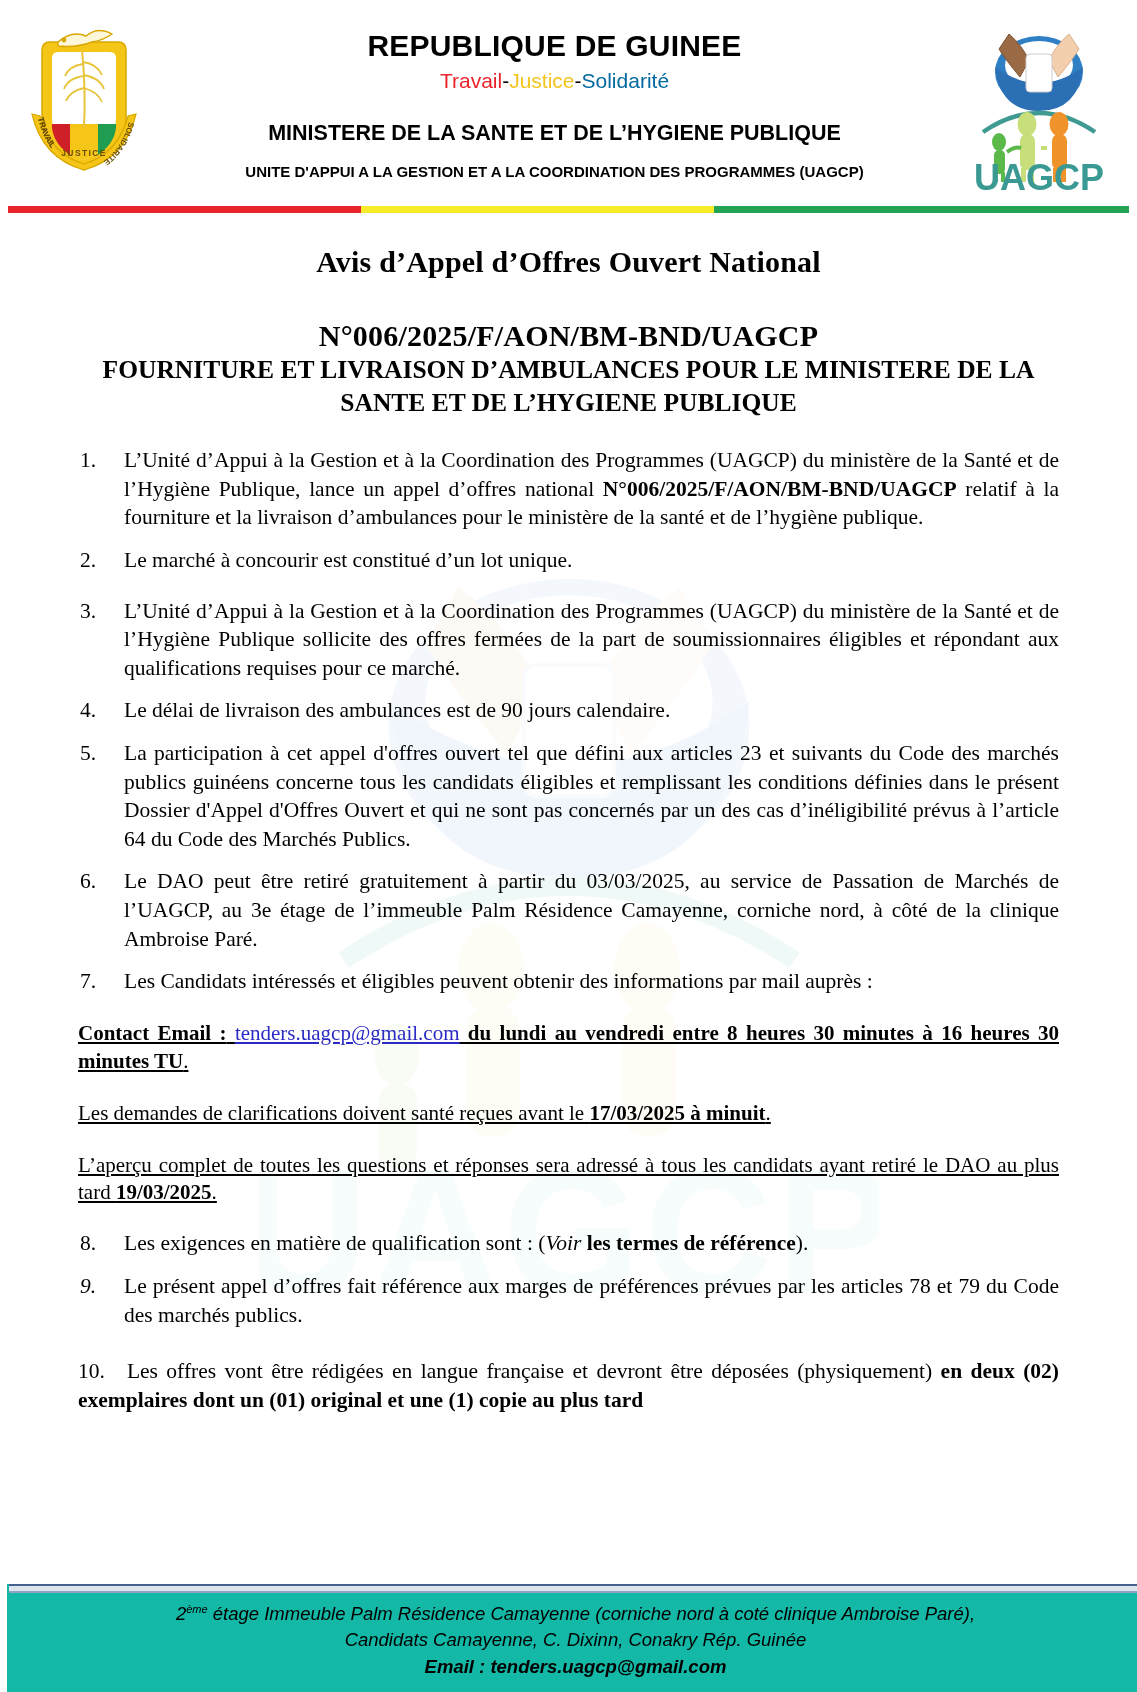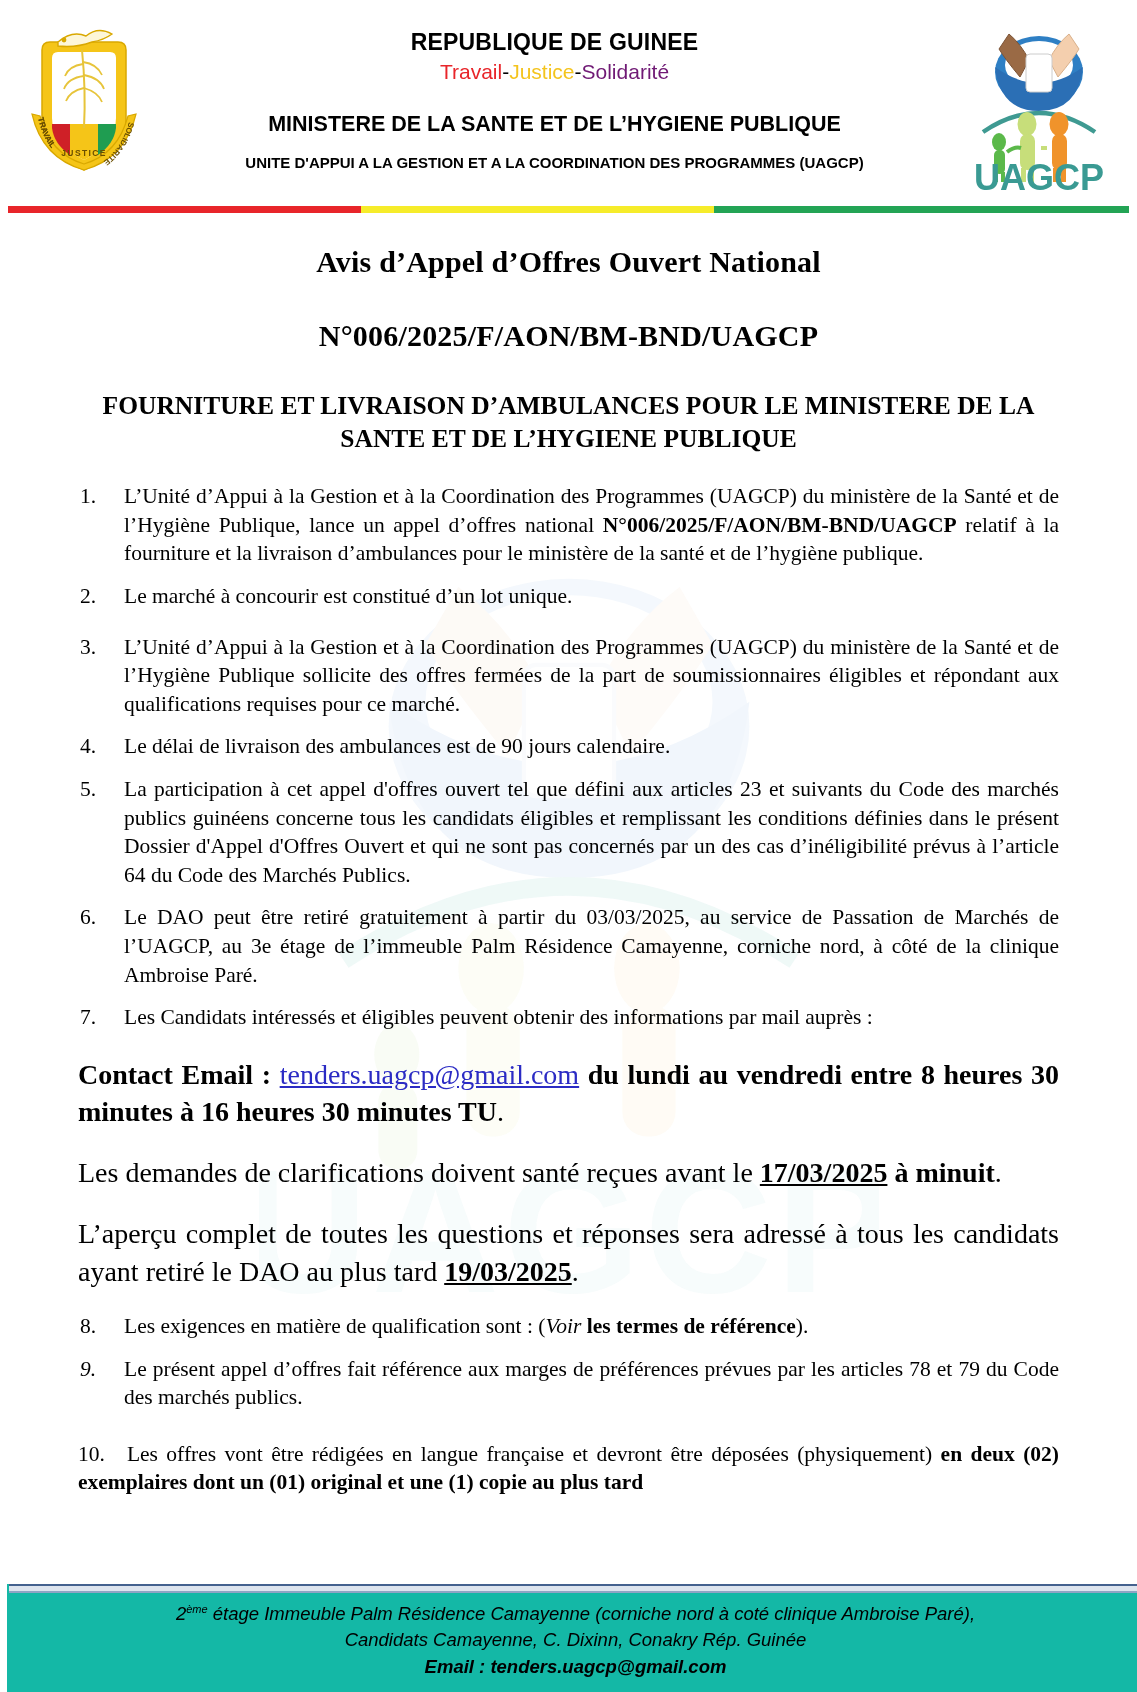--- a/index.html
+++ b/index.html
@@ -56,21 +56,21 @@
     align-items: flex-start;
     padding-top: 6px;
   }
   .header-center {
     flex: 1 1 auto;
     text-align: center;
     font-family: "Liberation Sans", sans-serif;
     padding-top: 14px;
   }
   .h-line1 {
-    font-size: 23px;
+    font-size: 30px;
     font-weight: bold;
     letter-spacing: 0.2px;
     line-height: 1.22;
   }
   .h-motto {
     font-size: 21px;
     font-weight: normal;
     line-height: 1.45;
     margin-top: 1px;
   }
@@ -119,21 +119,20 @@
   }
   .doc-ref {
     font-size: 30px;
     font-weight: bold;
     margin-top: 40px;
     letter-spacing: 0.2px;
   }
   .doc-subject {
     font-size: 25.5px;
     font-weight: bold;
-    margin-top: 36px;
     line-height: 1.30;
     padding: 0 8px;
   }
 
   .items { margin-top: 27px; }
 
   .item {
     display: flex;
     align-items: flex-start;
     margin-bottom: 14px;
@@ -150,24 +149,25 @@
     flex: 1 1 auto;
     font-size: 21.5px;
     line-height: 1.33;
     text-align: justify;
     text-justify: inter-word;
   }
   .item.gap-before { margin-top: 22px; }
   .item.gap-small { margin-top: 8px; }
 
   .para {
-    font-size: 28px;
+    font-size: 21px;
     line-height: 1.33;
     text-align: justify;
     margin-top: 24px;
+    text-decoration: underline;
   }
 
   .item10 {
     font-size: 21.5px;
     line-height: 1.33;
     text-align: justify;
     margin-top: 28px;
   }
   .item10 .lead { padding-right: 22px; }
 
@@ -271,21 +271,21 @@
         </text>
         <text font-family="Liberation Sans, sans-serif" font-size="8" font-weight="bold" fill="#6b4f00">
           <textPath href="#rr" startOffset="6%">SOLIDARITE</textPath>
         </text>
       </svg>
     </div>
 
     <div class="header-center">
       <div class="h-line1">REPUBLIQUE DE GUINEE</div>
       <div class="h-motto">
-        <span style="color:#e8252a">Travail</span><span class="sep">-</span><span style="color:#f4c41e">Justice</span><span class="sep">-</span><span style="color:#701a75">Solidarité</span>
+        <span style="color:#e8252a">Travail</span><span class="sep">-</span><span style="color:#f4c41e">Justice</span><span class="sep">-</span><span style="color:#0369a1">Solidarité</span>
       </div>
       <div class="h-line2">MINISTERE DE LA SANTE ET DE L’HYGIENE PUBLIQUE</div>
       <div class="h-line3">UNITE D'APPUI A LA GESTION ET A LA COORDINATION DES PROGRAMMES (UAGCP)</div>
     </div>
 
     <div class="uagcp-wrap">
       <svg width="140" height="172" viewBox="0 0 140 172">
 
         <ellipse cx="70" cy="52" rx="44" ry="36" fill="#2e7fc4"></ellipse>
         <ellipse cx="70" cy="45" rx="34" ry="24" fill="#ffffff"></ellipse>

